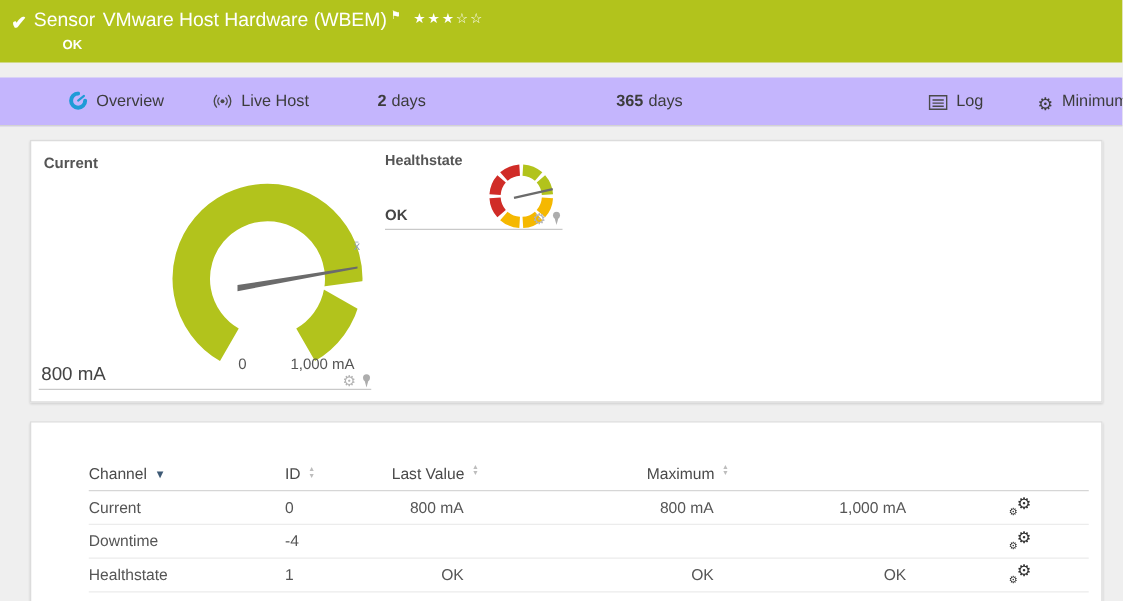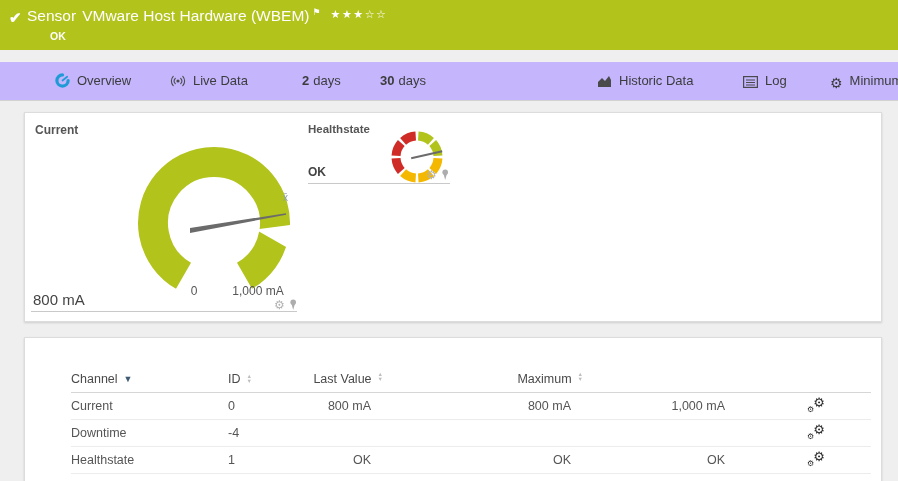--- a/index.html
+++ b/index.html
@@ -73,34 +73,27 @@
             <path d="M8 8 L13 4" stroke="#1e9bd7" stroke-width="1.8" stroke-linecap="round"></path>
           </svg>
       </span><span>Overview</span>
     </div>
     <div class="tab" style="left:170px;">
       <span class="ticon">
         <svg width="16" height="14" viewBox="0 0 16 14">
             <circle cx="8" cy="7" r="1.6" fill="#4a4a4a"></circle>
             <path d="M5.3 4.3 a4 4 0 0 0 0 5.4 M3.2 2.3 a7 7 0 0 0 0 9.4 M10.7 4.3 a4 4 0 0 1 0 5.4 M12.8 2.3 a7 7 0 0 1 0 9.4" fill="none" stroke="#4a4a4a" stroke-width="1.1" stroke-linecap="round"></path>
           </svg>
-      </span><span>Live Data</span>
+      </span><span>Live Host</span>
     </div>
     <div class="tab" style="left:302px;text-align:right;">
       <span class="num">2</span><span>days</span>
     </div>
-    <div class="tab" style="left:380px;">
-      <span class="num">30</span><span>days</span>
-    </div>
-    <div class="tab" style="left:597px;">
-      <span class="ticon">
-        <svg width="15" height="13" viewBox="0 0 15 13">
-            <path d="M1 12 L1 7 L5 3 L8 6 L12 1 L14 5 L14 12 Z" fill="#4a4a4a"></path>
-          </svg>
-      </span><span>Historic Data</span>
+    <div class="tab" style="left:493px;">
+      <span class="num">365</span><span>days</span>
     </div>
     <div class="tab" style="left:743px;">
       <span class="ticon">
         <svg width="15" height="12" viewBox="0 0 15 12">
             <rect x="0.5" y="0.5" width="14" height="11" fill="none" stroke="#4a4a4a" stroke-width="1.4"></rect>
             <path d="M3 4 h9 M3 6.5 h9 M3 9 h9" stroke="#4a4a4a" stroke-width="1.1"></path>
           </svg>
       </span><span>Log</span>
     </div>
     <div class="tab" style="left:830px;">

